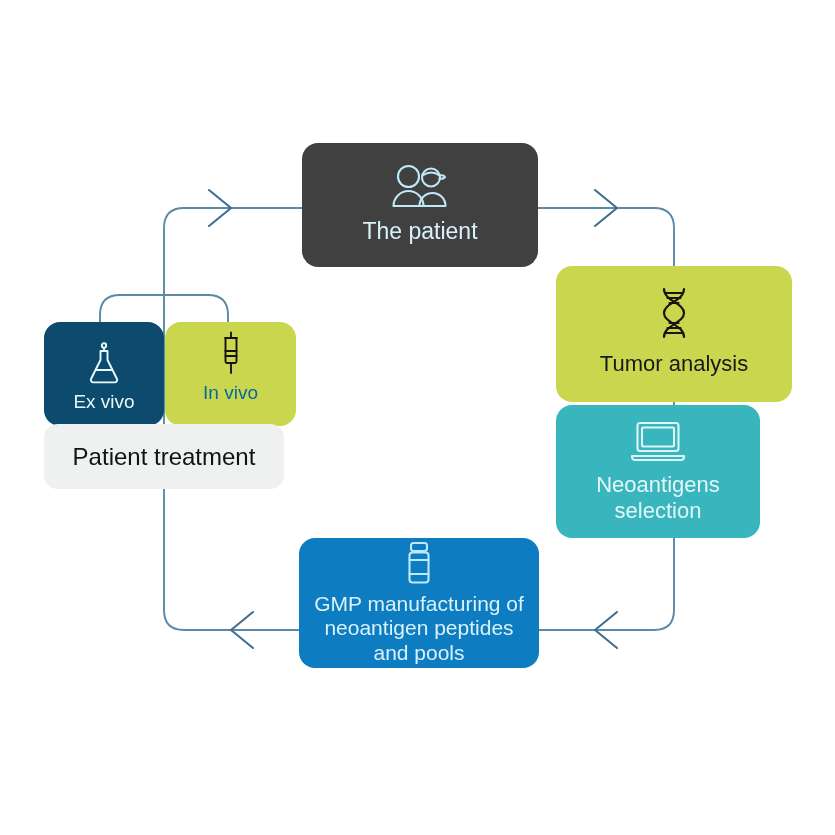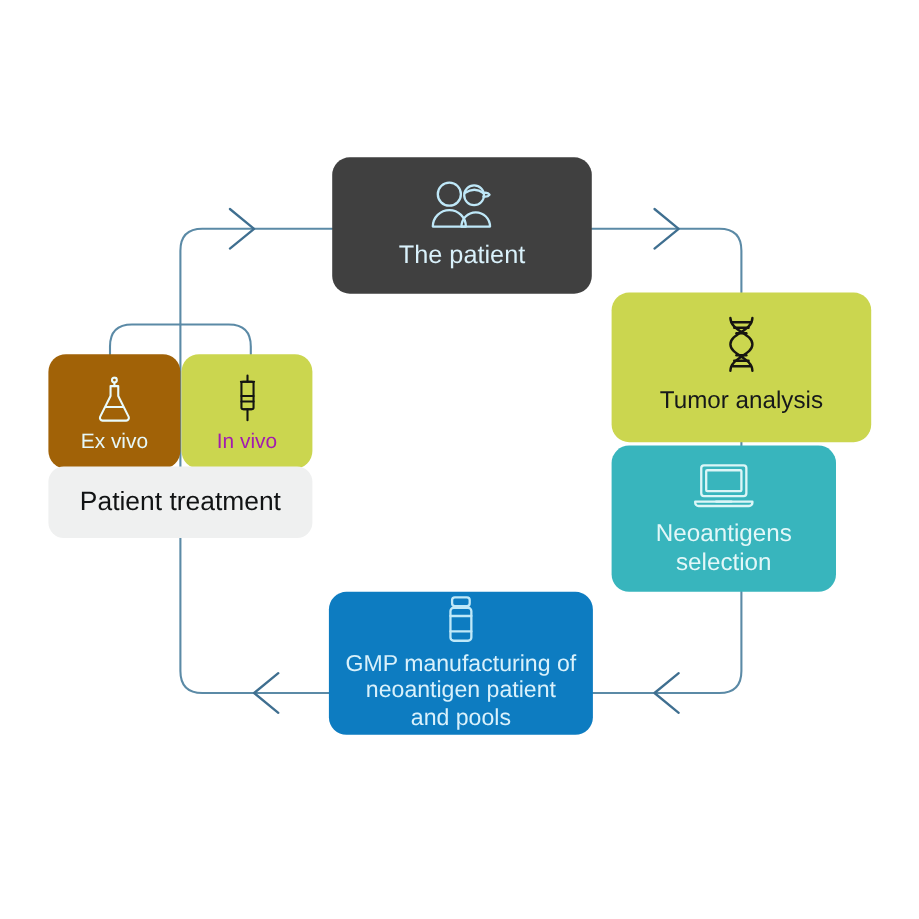--- a/index.html
+++ b/index.html
@@ -97,36 +97,36 @@
     color: #111314;
     font-size: 24px;
     border-radius: 14px;
     text-align: right;
   }
 
   
   #node-exvivo {
     left: 44px; top: 322px;
     width: 120px; height: 104px;
-    background: #a16207;
+    background: #0c4a6e;
     color: #e6f8f9;
     font-size: 19px;
     justify-content: flex-end;
     padding-bottom: 13px;
   }
   #node-exvivo .ic { margin-bottom: 7px; }
 
   
   #node-invivo {
     left: 165px; top: 322px;
-    width: 119px; height: 104px;
+    width: 131px; height: 104px;
     background: #cbd64f;
-    color: #a21caf;
+    color: #0369a1;
     font-size: 19px;
-    justify-content: flex-end;
+    justify-content: center;
     padding-bottom: 13px;
   }
   #node-invivo .ic { margin-bottom: 7px; }
 </style>
 </head>
 <body>
 
 <div id="canvas">
 
   <svg id="wires" viewBox="0 0 835 835" xmlns="http://www.w3.org/2000/svg">
@@ -201,21 +201,21 @@
   <div class="node" id="node-gmp">
     <span class="ic">
       <svg width="32" height="44" viewBox="0 0 32 44" xmlns="http://www.w3.org/2000/svg" fill="none" stroke="#bfe8f8" stroke-width="2.1" stroke-linecap="round" stroke-linejoin="round">
         <rect x="8" y="2" width="16" height="8" rx="2.5"></rect>
         <rect x="6.5" y="11.5" width="19" height="30" rx="3"></rect>
         <line x1="6.5" y1="19" x2="25.5" y2="19"></line>
         <line x1="6.5" y1="33" x2="25.5" y2="33"></line>
       </svg>
     </span>
     <span class="lbl">GMP manufacturing of
-neoantigen patient
+neoantigen peptides
 and pools</span>
   </div>
 
   <div class="node" id="node-exvivo">
     <span class="ic">
       <svg width="34" height="42" viewBox="0 0 34 42" xmlns="http://www.w3.org/2000/svg" fill="none" stroke="#e9fbfc" stroke-width="1.9" stroke-linecap="round" stroke-linejoin="round">
         <circle cx="17" cy="3.5" r="2.2"></circle>
         <line x1="17" y1="6" x2="17" y2="9"></line>
         <path d="M13.5 9 h7 v9 L30 37 a2.5 2.5 0 0 1 -2.2 3.4 H6.2 A2.5 2.5 0 0 1 4 37 L13.5 18 Z"></path>
         <line x1="9.3" y1="28" x2="24.7" y2="28"></line>

